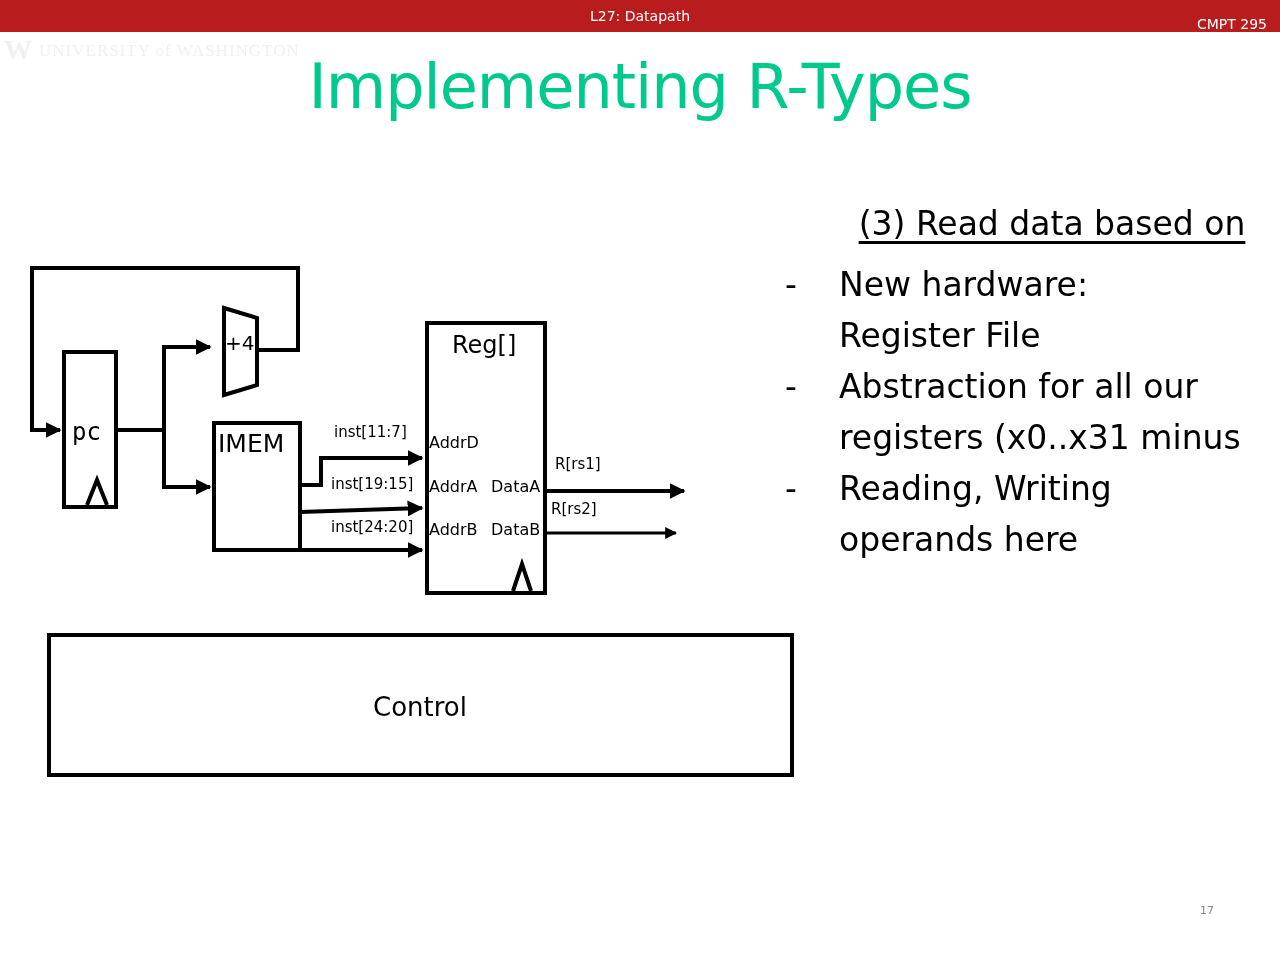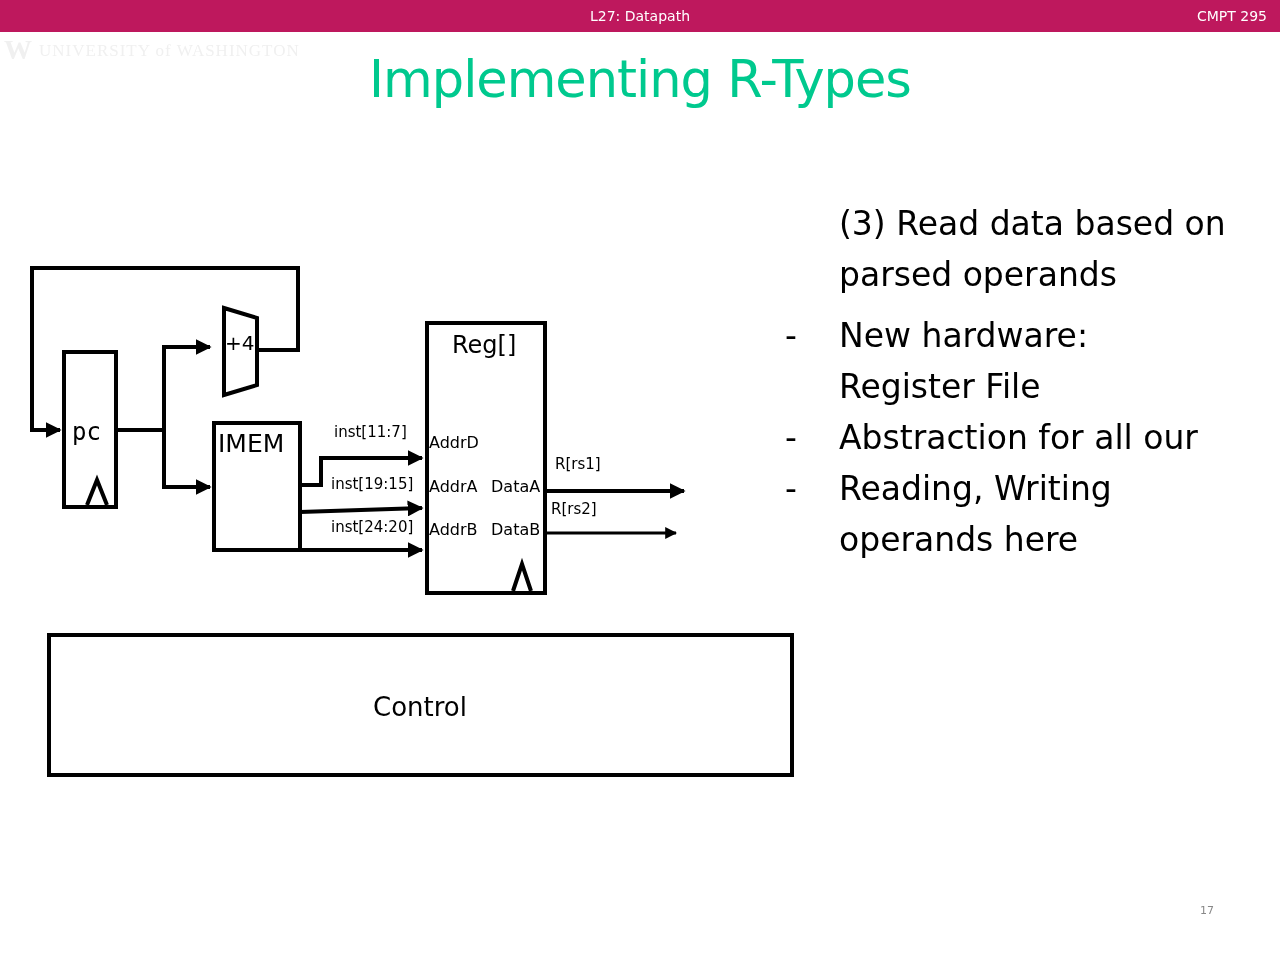--- a/index.html
+++ b/index.html
@@ -1,26 +1,26 @@
 <!DOCTYPE html>
 <html><head>
 <meta charset="utf-8">
 <style>
   html, body { margin:0; padding:0; }
   body { width:1280px; height:960px; background:#ffffff; position:relative; overflow:hidden; font-family:"Liberation Sans", sans-serif; }
-  .topbar { position:absolute; left:0; top:0; width:1280px; height:32px; background:#be185d; color:#fff; font-family:"DejaVu Sans", sans-serif; font-size:14px; }
+  .topbar { position:absolute; left:0; top:0; width:1280px; height:32px; background:#b91c1c; color:#fff; font-family:"DejaVu Sans", sans-serif; font-size:14px; }
   .topbar .center { position:absolute; left:0; right:0; top:8px; text-align:center; }
-  .topbar .right { position:absolute; right:13px; top:8px; }
+  .topbar .right { position:absolute; right:13px; top:16px; }
   .uwlogo { position:absolute; left:4px; top:34px; color:#f0f0f0; font-family:"Liberation Serif", serif; font-size:17px; letter-spacing:1px; white-space:nowrap; }
   .uwlogo .w { font-size:28px; font-weight:bold; vertical-align:-3px; margin-right:6px; }
-  .title { position:absolute; left:0; right:0; top:50px; text-align:center; color:#00c98e; font-family:"DejaVu Sans", sans-serif; font-size:51px; letter-spacing:-1px; }
+  .title { position:absolute; left:0; right:0; top:50px; text-align:center; color:#00c98e; font-family:"DejaVu Sans", sans-serif; font-size:62px; letter-spacing:-1px; }
   .diagram { position:absolute; left:0; top:0; width:1280px; height:960px; }
   .diagram text { font-family:"DejaVu Sans", sans-serif; fill:#000; }
   .bullets { position:absolute; left:785px; top:198px; width:480px; font-family:"DejaVu Sans", sans-serif; font-size:33px; line-height:51px; color:#000; }
-  .bullets .heading { margin-left:54px; text-underline-offset:6px; }
+  .bullets .heading { margin-left:54px; text-decoration:underline; text-underline-offset:6px;text-align:center; }
   .bullets .item { position:relative; padding-left:54px; margin-top:0; }
   .bullets .item .dash { position:absolute; left:0; top:0; }
   .bullets .gap { height:10px; }
   .pagenum { position:absolute; left:1200px; top:904px; font-family:"DejaVu Sans", sans-serif; font-size:11px; color:#888; }
 </style>
 </head>
 <body>
 
 <div class="topbar">
   <div class="center">L27: Datapath</div>
@@ -77,31 +77,31 @@
   <text x="555" y="469" font-size="15">R[rs1]</text>
   <text x="551" y="514" font-size="15">R[rs2]</text>
 
   <rect x="49" y="635" width="743" height="140" fill="#fff" stroke="#000" stroke-width="4"></rect>
   <text x="420" y="716" font-size="26" text-anchor="middle">Control</text>
 </svg>
 
 <div class="bullets">
   <div class="heading">
     <div>(3) Read data based on</div>
-    <div>parsed operands</div>
   </div>
   <div class="gap"></div>
   <div class="item">
     <span class="dash">-</span>
     <div>New hardware:</div>
     <div>Register File</div>
   </div>
   <div class="item">
     <span class="dash">-</span>
     <div>Abstraction for all our</div>
+    <div>registers (x0..x31 minus</div>
   </div>
   <div class="item">
     <span class="dash">-</span>
     <div>Reading, Writing</div>
     <div>operands here</div>
   </div>
 </div>
 
 <div class="pagenum">17</div>
 

